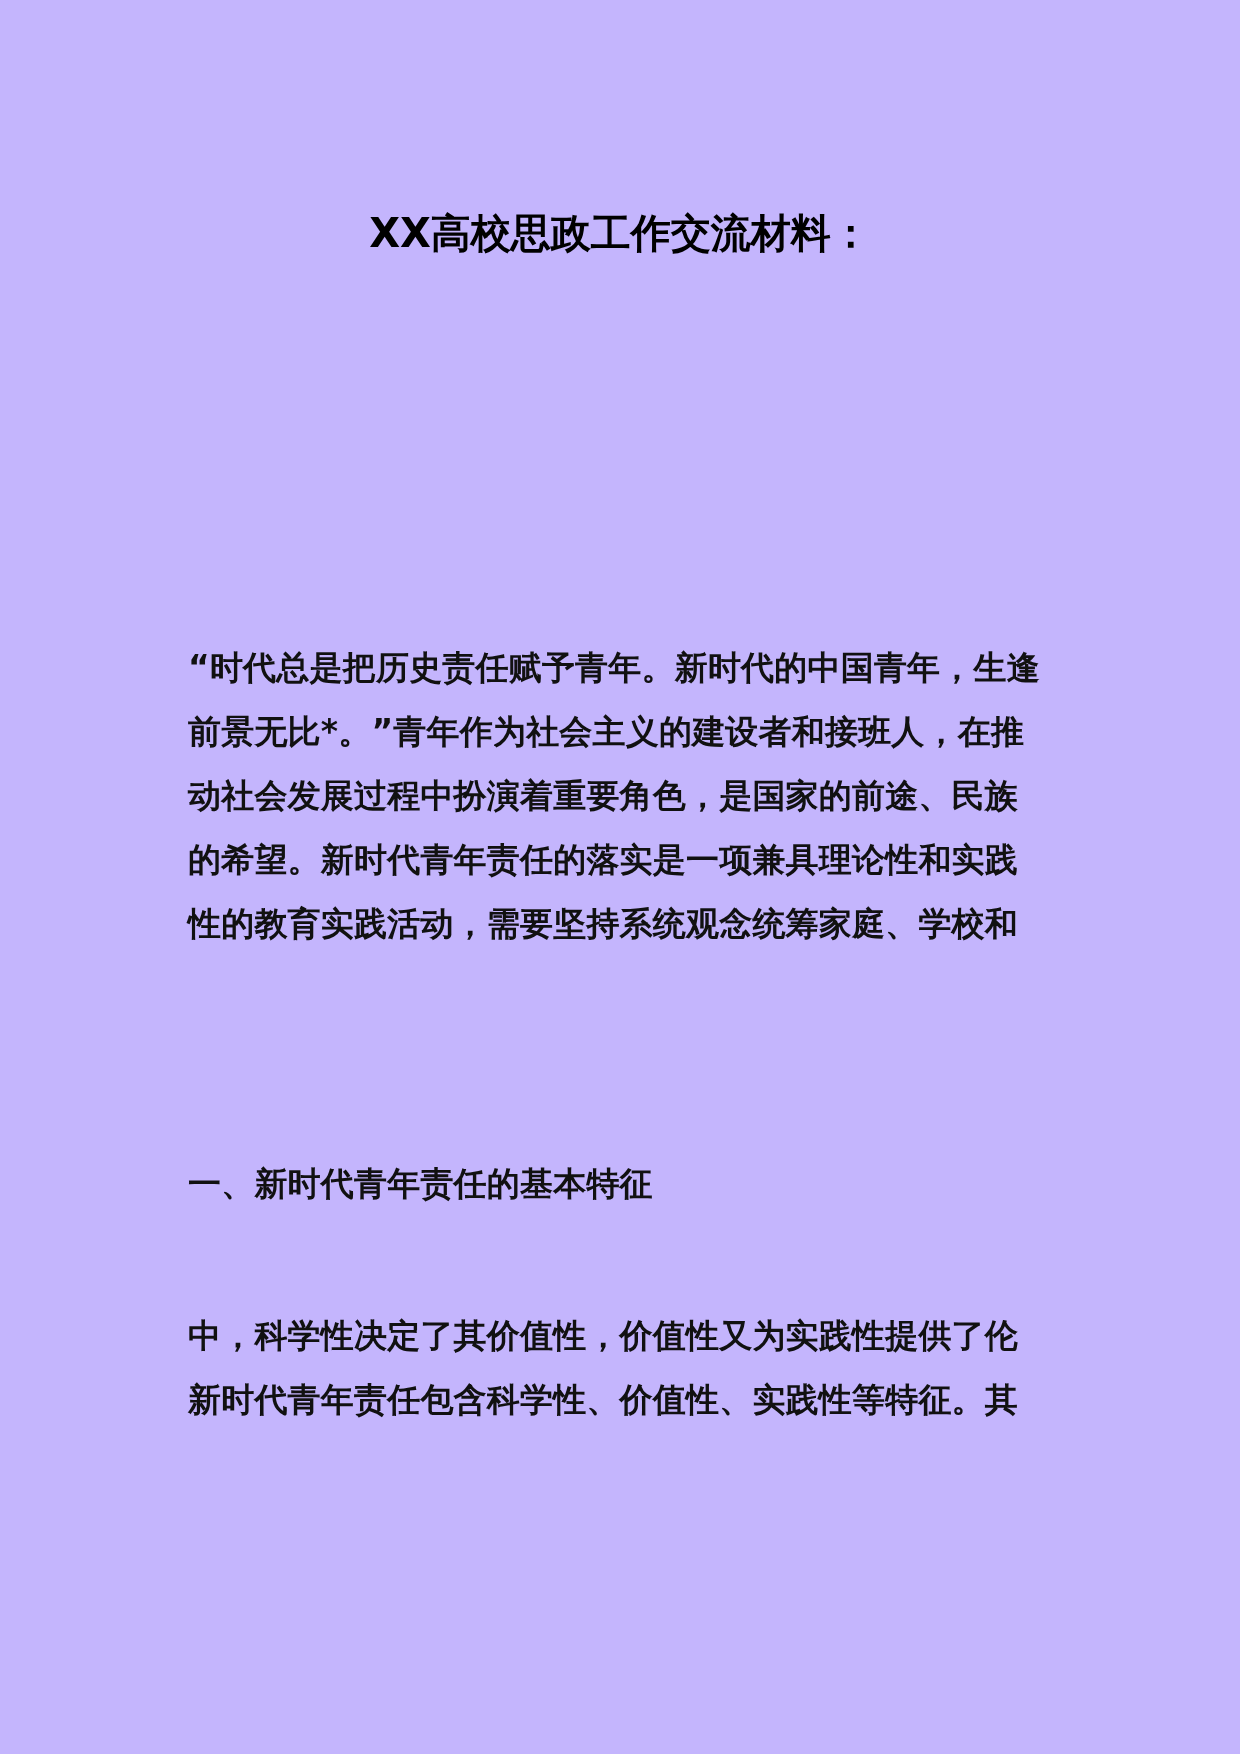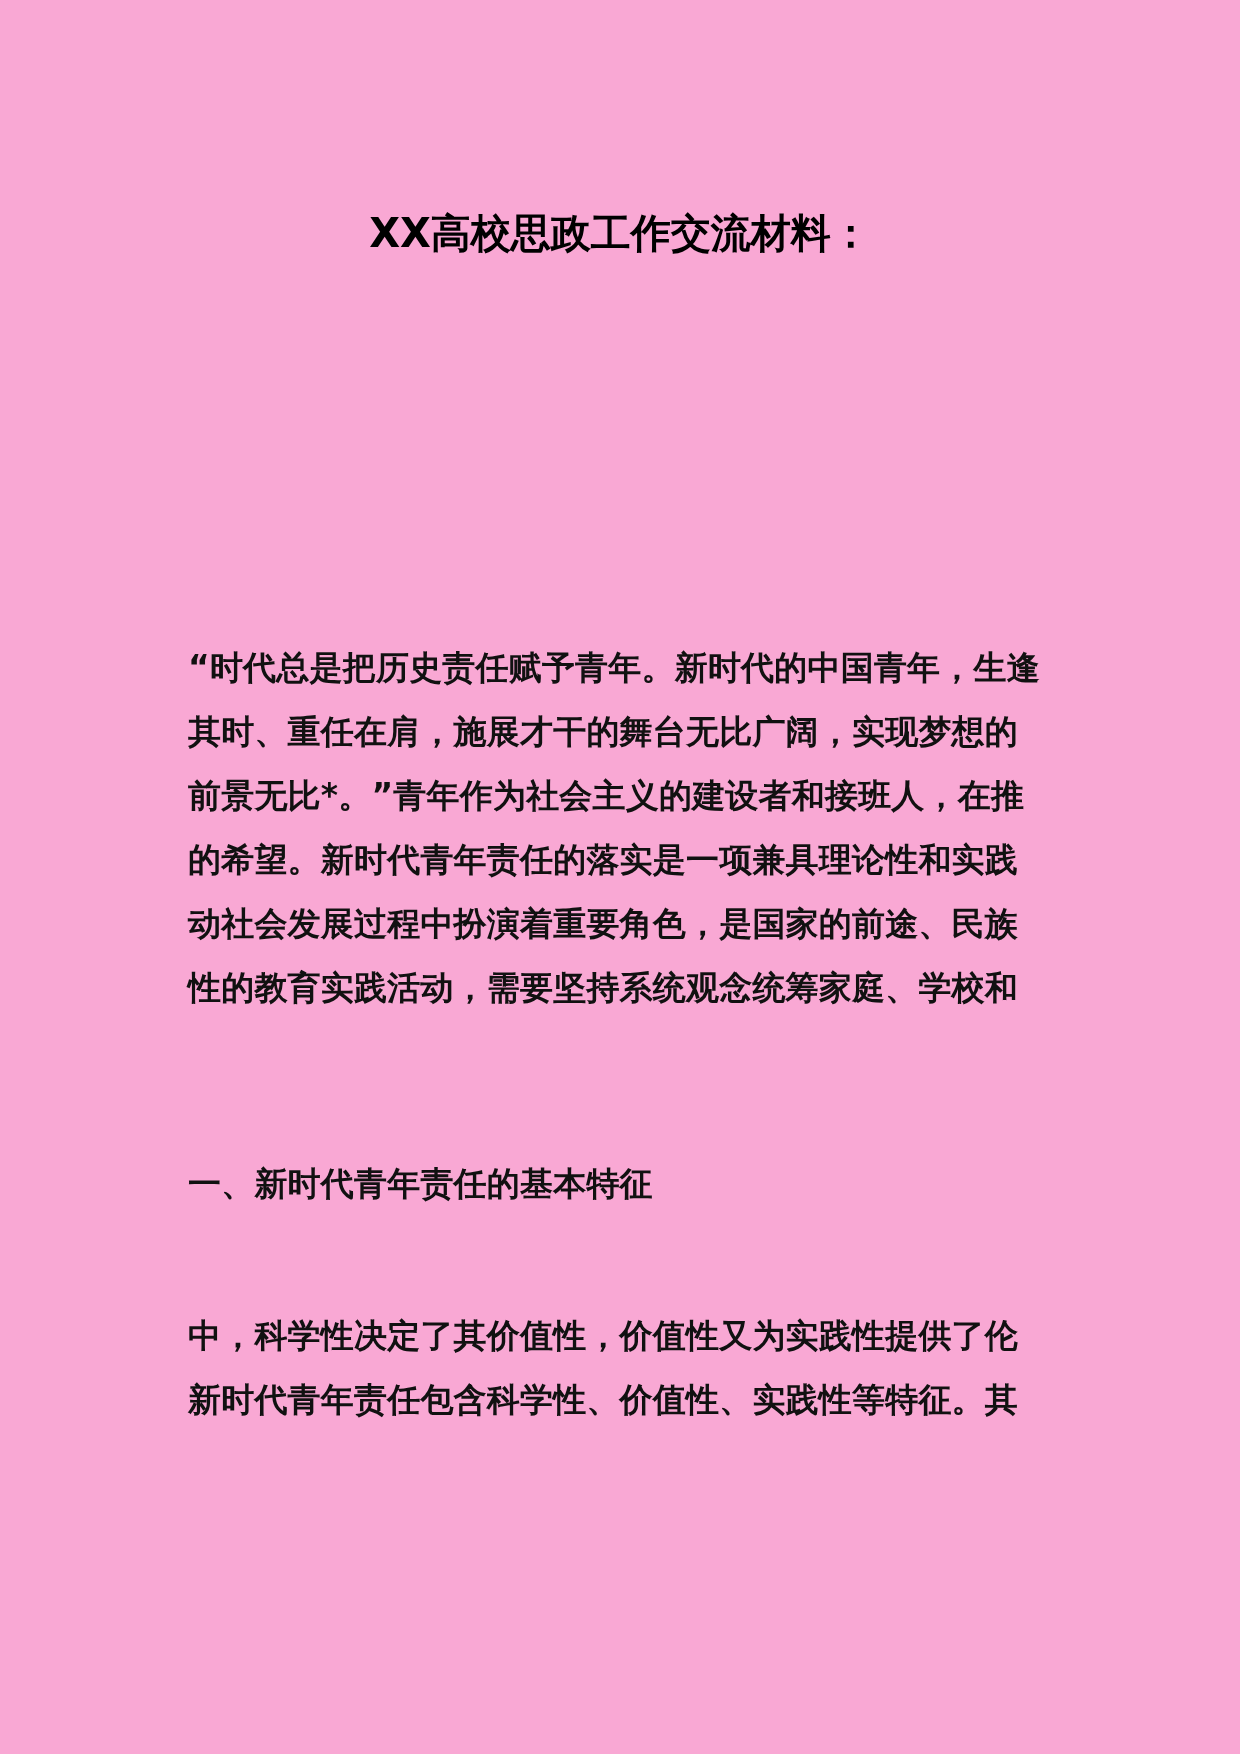--- a/index.html
+++ b/index.html
@@ -13,21 +13,21 @@
       position: relative;
       overflow: hidden;
       color: #111111;
       font-family: "DejaVu Sans", "Liberation Sans", sans-serif;
     }
     .page {
       position: absolute;
       left: 0; top: 0;
       width: 1240px;
       height: 1754px;
-      background: #f9a8d4;
+      background: #c4b5fd;
     }
     .title {
       position: absolute;
       left: 0;
       width: 1240px;
       text-align: center;
       font-weight: bold;
       font-size: 40px;
       letter-spacing: 0px;
       color: #000000;
@@ -56,24 +56,23 @@
   </style>
 </head>
 <body>
 
 <div class="page">
 
   <div class="title title-1">XX高校思政工作交流材料：</div>
 
   <div class="body-block para-1">
     <span class="line">“时代总是把历史责任赋予青年。新时代的中国青年，生逢</span>
-    <span class="line">其时、重任在肩，施展才干的舞台无比广阔，实现梦想的</span>
     <span class="line">前景无比*。”青年作为社会主义的建设者和接班人，在推</span>
+    <span class="line">动社会发展过程中扮演着重要角色，是国家的前途、民族</span>
     <span class="line">的希望。新时代青年责任的落实是一项兼具理论性和实践</span>
-    <span class="line">动社会发展过程中扮演着重要角色，是国家的前途、民族</span>
     <span class="line">性的教育实践活动，需要坚持系统观念统筹家庭、学校和</span>
   </div>
 
   <div class="body-block heading-1">
     <span class="line">一、新时代青年责任的基本特征</span>
   </div>
 
   <div class="body-block para-2">
     <span class="line">中，科学性决定了其价值性，价值性又为实践性提供了伦</span>
     <span class="line">新时代青年责任包含科学性、价值性、实践性等特征。其</span>

